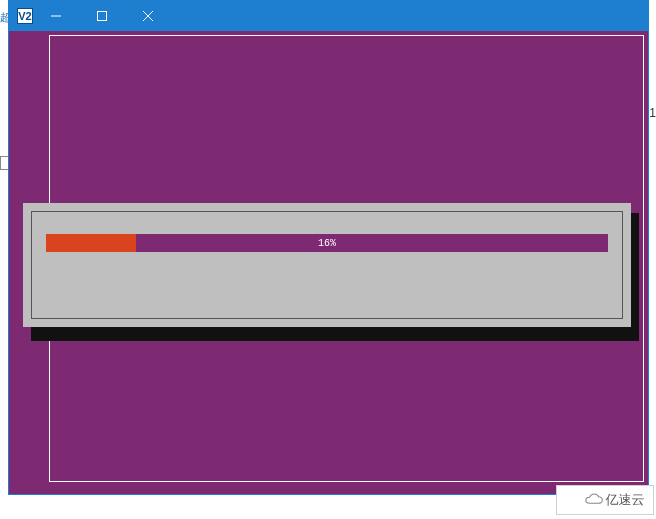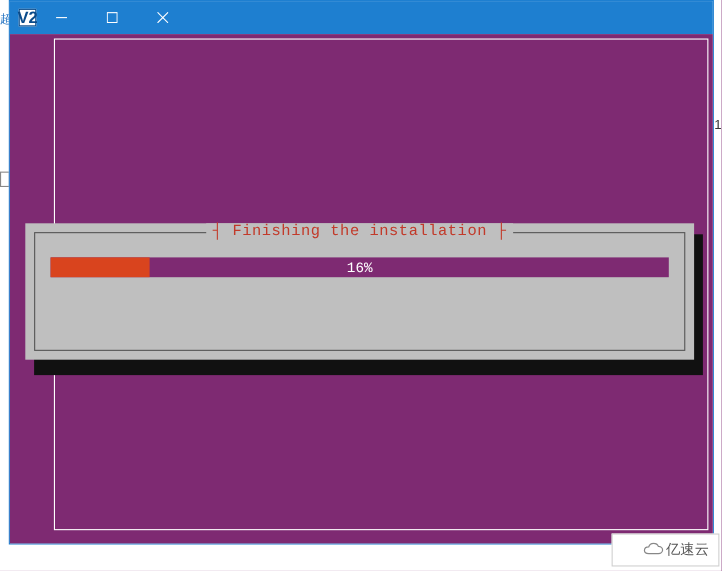--- a/index.html
+++ b/index.html
@@ -29,21 +29,21 @@
       font-size: 12px;
     }
     .titlebar-icon {
       width: 16px;
       height: 16px;
       margin-left: 8px;
       background: #ffffff;
       display: flex;
       align-items: center;
       justify-content: center;
-      font-size: 15px;
+      font-size: 11px;
       font-weight: bold;
       color: #0a4b8a;
       border: 1px solid #0a4b8a;
     }
     .titlebar-title {
       margin-left: 8px;
       flex: 1;
     }
     .titlebar-btns {
       display: flex;
@@ -125,21 +125,21 @@
     .progress-label {
       position: absolute;
       top: 0;
       left: 0;
       width: 100%;
       height: 100%;
       display: flex;
       align-items: center;
       justify-content: center;
       font-family: "Courier New", monospace;
-      font-size: 13px;
+      font-size: 10px;
       color: #ffffff;
     }
     .status-text {
       position: absolute;
       top: 54px;
       left: 14px;
       font-family: "Courier New", monospace;
       font-size: 14px;
       color: #111111;
     }
@@ -214,21 +214,20 @@
             <line x1="10" y1="0" x2="0" y2="10" stroke="#ffffff" stroke-width="1"></line>
           </svg>
       </div>
     </div>
   </div>
   <div class="content-area">
     <div class="white-frame"></div>
     <div class="dialog-shadow"></div>
     <div class="dialog">
       <div class="dialog-inner">
-        <div class="dialog-title">┤ <span>Finishing the installation</span> ├</div>
         <div class="progress-wrap">
           <div class="progress-fill" id="progress-fill" style="width: 16%;"></div>
           <div class="progress-label">16%</div>
         </div>
       </div>
     </div>
   </div>
 </div>
 
 <div class="watermark">

